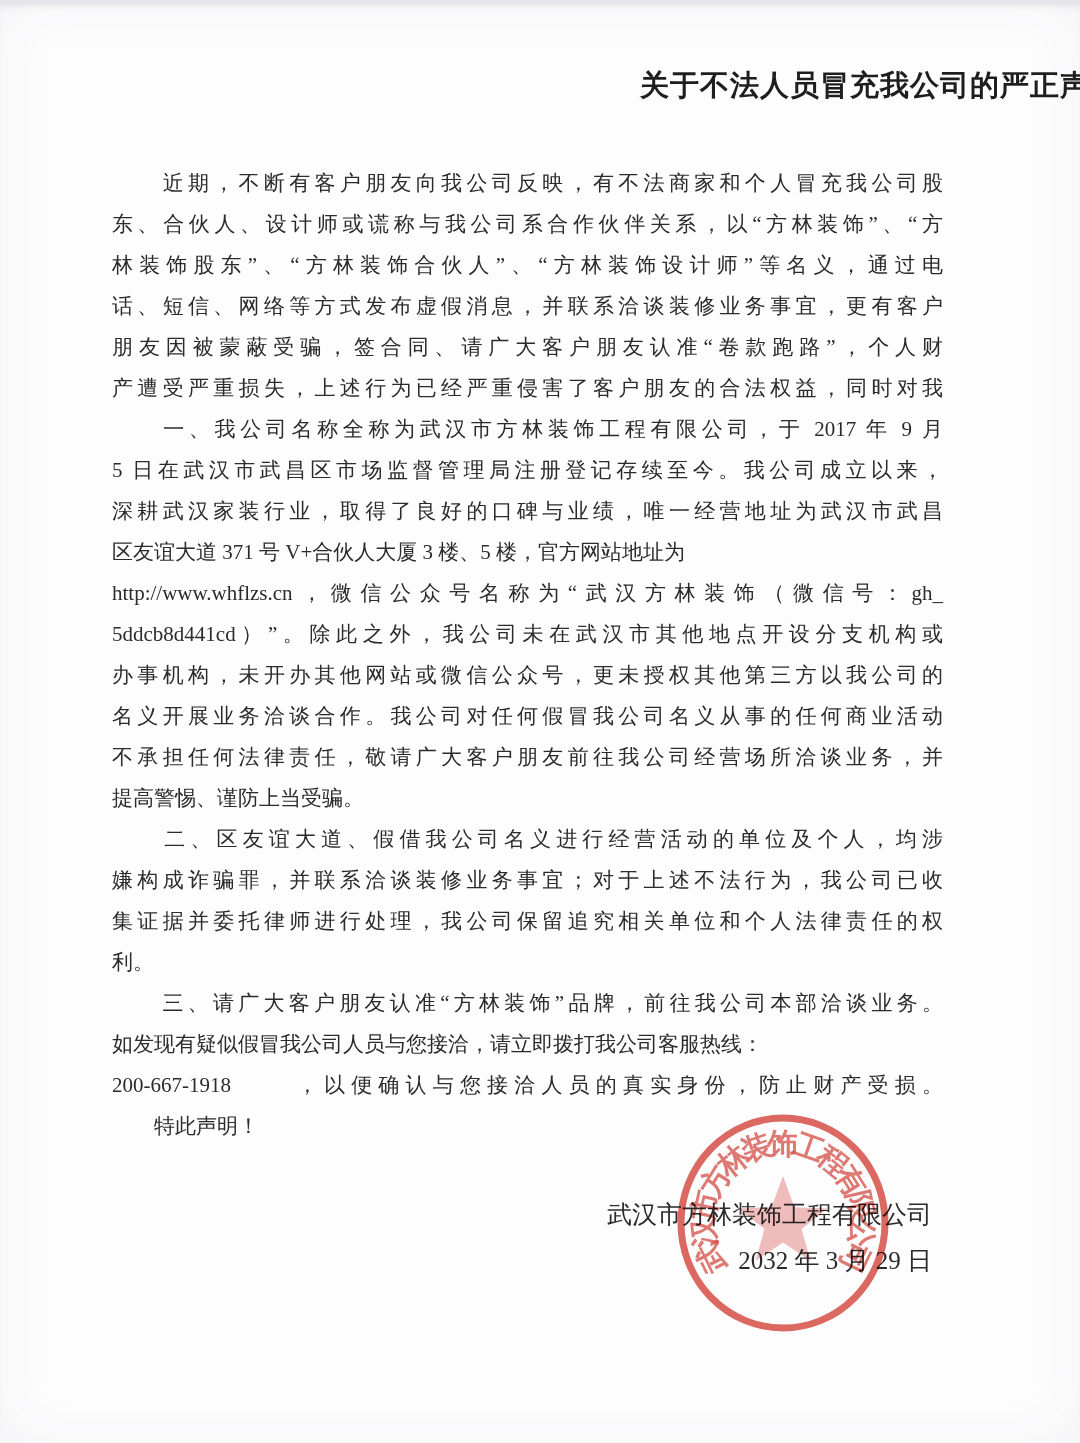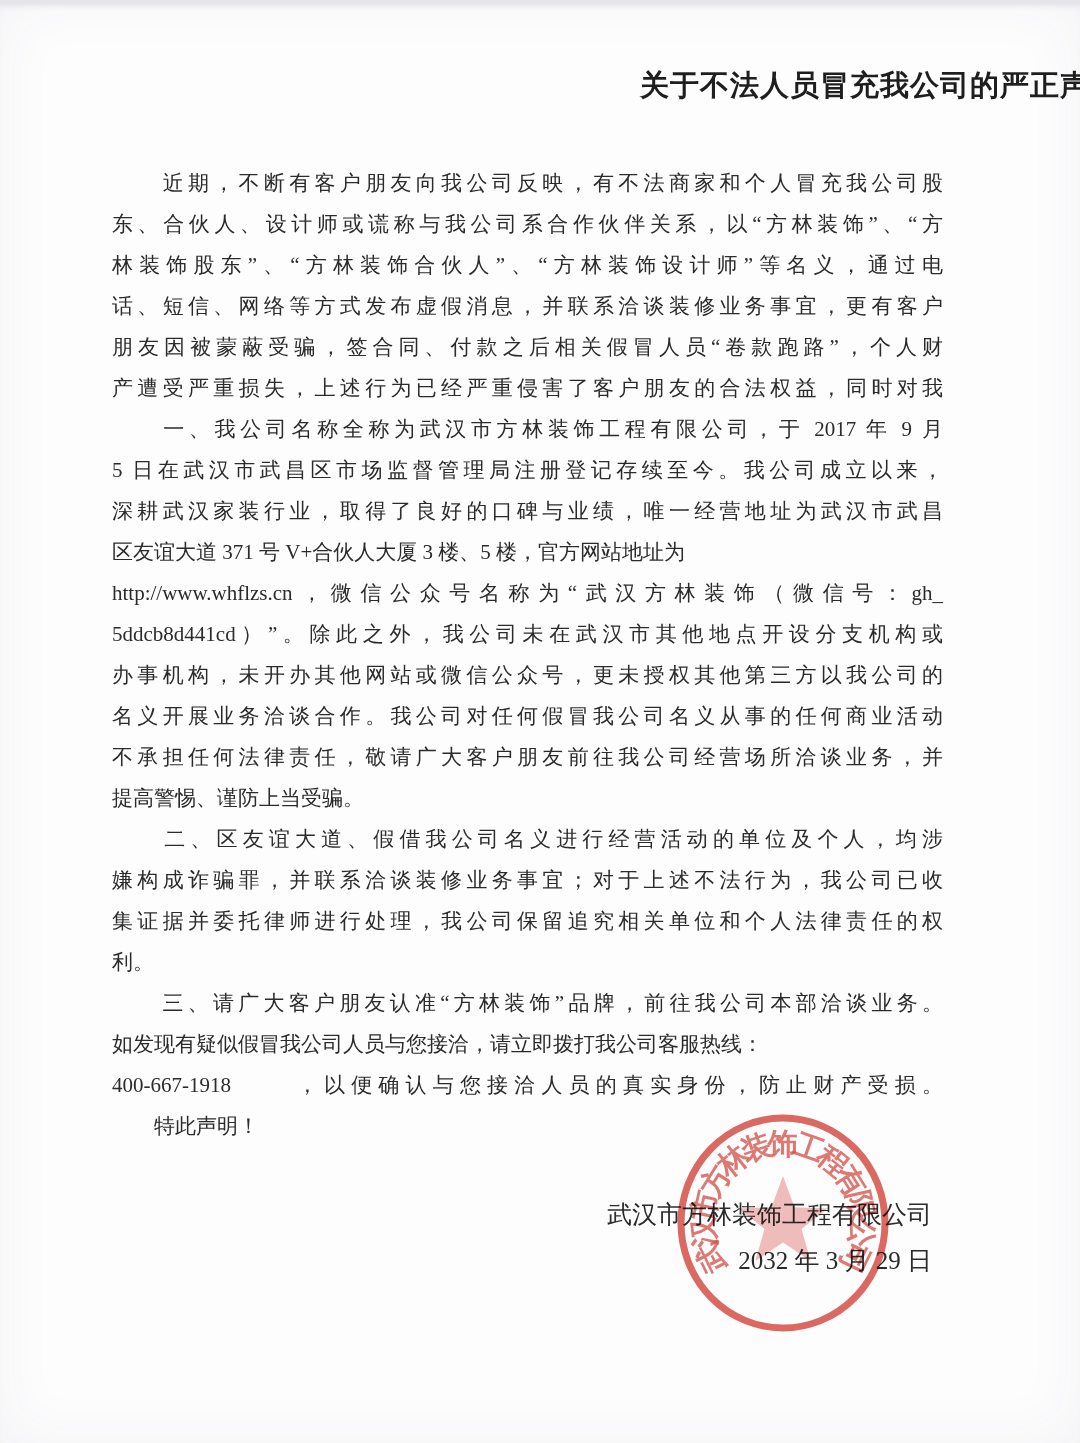--- a/index.html
+++ b/index.html
@@ -78,21 +78,21 @@
 <div class="page">
 
   <div class="doc-title">关于不法人员冒充我公司的严正声明</div>
 
   <div class="doc-body">
       <div>
         <div class="line fill">　　近期，不断有客户朋友向我公司反映，有不法商家和个人冒充我公司股</div>
         <div class="line fill">东、合伙人、设计师或谎称与我公司系合作伙伴关系，以“方林装饰”、“方</div>
         <div class="line fill">林装饰股东”、“方林装饰合伙人”、“方林装饰设计师”等名义，通过电</div>
         <div class="line fill">话、短信、网络等方式发布虚假消息，并联系洽谈装修业务事宜，更有客户</div>
-        <div class="line fill">朋友因被蒙蔽受骗，签合同、付款之后相关假冒人员“卷款跑路”，个人财</div>
+        <div class="line fill">朋友因被蒙蔽受骗，签合同、请广大客户朋友认准“卷款跑路”，个人财</div>
         <div class="line fill">产遭受严重损失，上述行为已经严重侵害了客户朋友的合法权益，同时对我</div>
       </div>
       <div>
         <div class="line fill">　　一、我公司名称全称为武汉市方林装饰工程有限公司，于 2017 年 9 月</div>
         <div class="line fill">5 日在武汉市武昌区市场监督管理局注册登记存续至今。我公司成立以来，</div>
         <div class="line fill">深耕武汉家装行业，取得了良好的口碑与业绩，唯一经营地址为武汉市武昌</div>
         <div class="line">区友谊大道 371 号 V+合伙人大厦 3 楼、5 楼，官方网站地址为</div>
         <div class="line fill">http://www.whflzs.cn，微信公众号名称为“武汉方林装饰（微信号：gh_</div>
         <div class="line fill">5ddcb8d441cd）”。除此之外，我公司未在武汉市其他地点开设分支机构或</div>
         <div class="line fill">办事机构，未开办其他网站或微信公众号，更未授权其他第三方以我公司的</div>
@@ -102,21 +102,21 @@
       </div>
       <div>
         <div class="line fill">　　二、区友谊大道、假借我公司名义进行经营活动的单位及个人，均涉</div>
         <div class="line fill">嫌构成诈骗罪，并联系洽谈装修业务事宜；对于上述不法行为，我公司已收</div>
         <div class="line fill">集证据并委托律师进行处理，我公司保留追究相关单位和个人法律责任的权</div>
         <div class="line">利。</div>
       </div>
       <div>
         <div class="line fill">　　三、请广大客户朋友认准“方林装饰”品牌，前往我公司本部洽谈业务。</div>
         <div class="line">如发现有疑似假冒我公司人员与您接洽，请立即拨打我公司客服热线：</div>
-        <div class="line fill">400-667-1918 　　，以便确认与您接洽人员的真实身份，防止财产受损。</div>
+        <div class="line fill">200-667-1918 　　，以便确认与您接洽人员的真实身份，防止财产受损。</div>
       </div>
       <div>
         <div class="line">　　特此声明！</div>
       </div>
     </div>
 
   <div class="sign-block">
     <div>武汉市方林装饰工程有限公司</div>
     <div>2032 年 3 月 29 日</div>
   </div>

